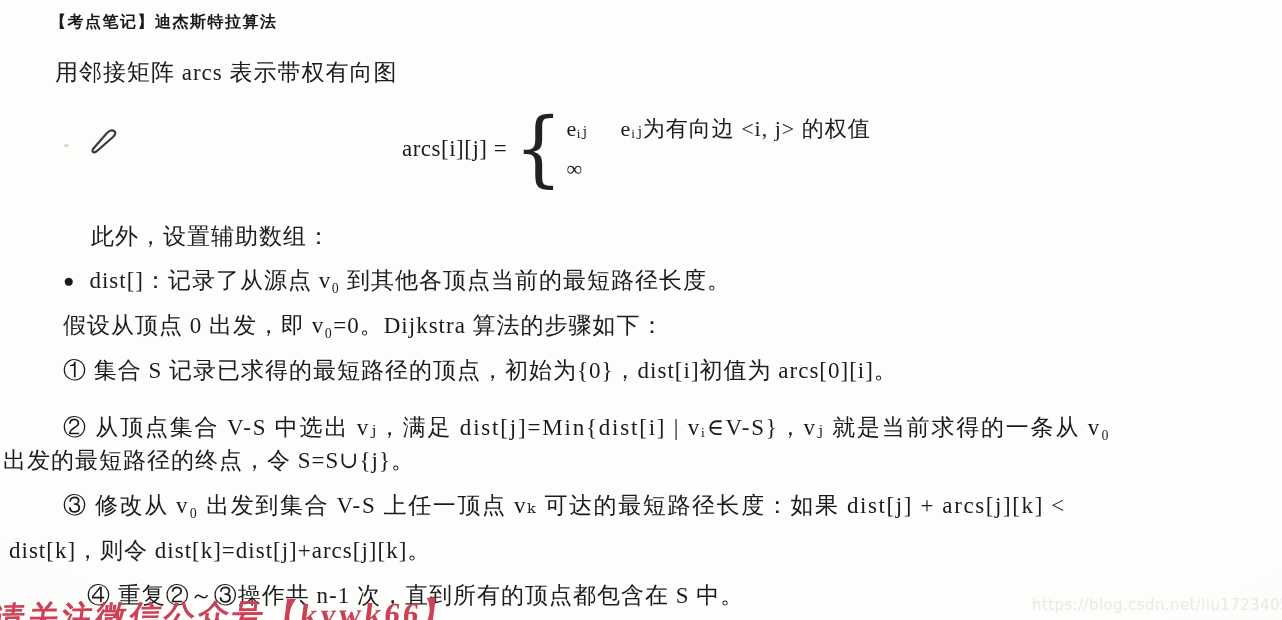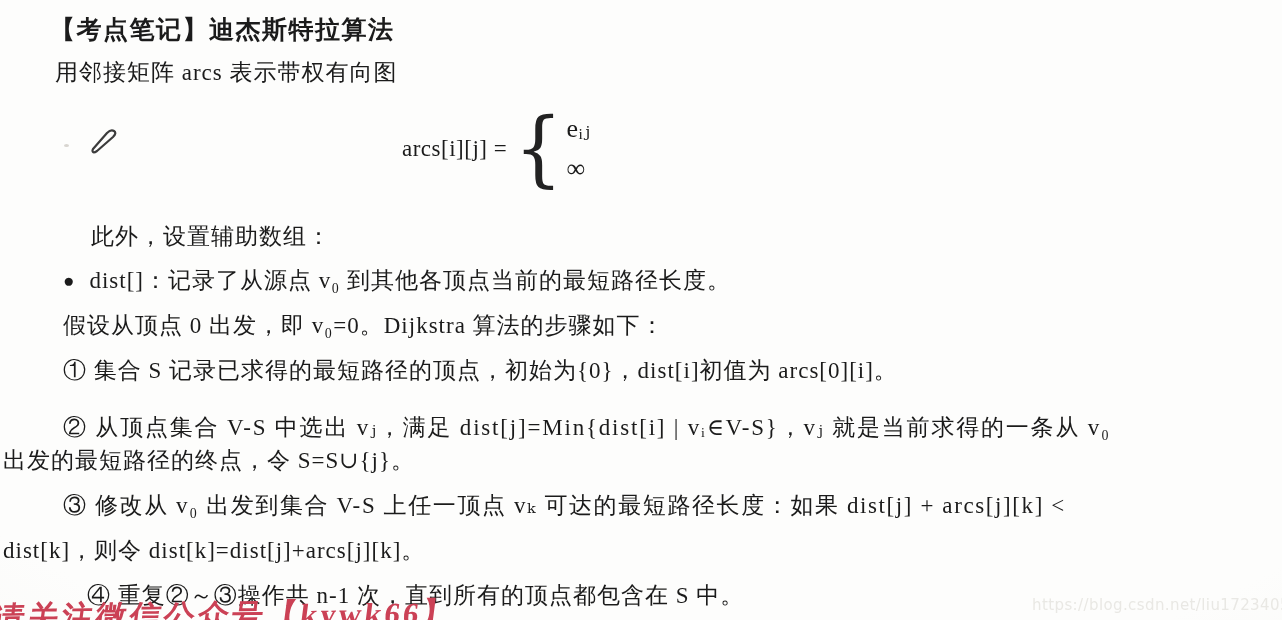--- a/index.html
+++ b/index.html
@@ -4,45 +4,45 @@
 <style>
   html,body{margin:0;padding:0;}
   body{
     width:1282px;height:620px;overflow:hidden;position:relative;
     background:radial-gradient(120% 130% at 52% 42%, #fdfdfc 55%, #f2f1ed 100%);
     font-family:"Liberation Serif","DejaVu Serif",serif;
     color:#1b1b1b;
   }
   .ln{position:absolute;white-space:nowrap;font-size:23px;line-height:32px;letter-spacing:1px;}
   
-  #t-title{top:13px;left:50px;font-size:25px;line-height:34px;font-weight:700;
+  #t-title{top:5px;left:50px;font-size:16px;line-height:34px;font-weight:700;
            font-family:Liberation Serif, serif;letter-spacing:1.5px;}
   #t-intro{top:57px;left:55px;}
   
   #pencil{position:absolute;top:126px;left:88px;}
   #pencil .dot{position:absolute;left:-24px;top:18px;width:5px;height:3px;background:#d8d5d0;border-radius:50%;}
   
   .formula{position:absolute;top:110px;left:402px;display:flex;align-items:center;}
   .f-lhs{font-size:23px;letter-spacing:0.5px;}
   .f-brace{font-size:76px;line-height:76px;font-weight:300;margin:0 4px 0 7px;
            transform:scaleY(1.08);font-family:"DejaVu Serif",serif;color:#222;}
   .f-cases{display:flex;flex-direction:column;row-gap:3px;}
-  .f-row{display:flex;align-items:baseline;font-size:26px;line-height:37px;}
+  .f-row{display:flex;align-items:baseline;font-size:22px;line-height:37px;}
   .f-val{width:54px;letter-spacing:0.5px;}
   .f-desc{letter-spacing:1px;}
   
   #t-aux{top:221px;left:63px;margin-left:28px;}
   #t-bullet{top:265px;left:63px;}
   #t-bullet .marker{font-size:19px;margin-right:14px;vertical-align:1px;}
   #t-assume{top:310px;left:63px;font-family:Liberation Serif, serif;}
   #t-s0{top:355px;left:63px;}
   #t-s1{top:400px;left:63px;letter-spacing:1.8px;margin-top:12px;}
   #t-s2{top:445px;left:3px;}
   #t-s3{top:490px;left:63px;letter-spacing:1.6px;text-align:right;}
-  #t-s4{top:535px;left:3px;text-align:right;}
+  #t-s4{top:535px;left:9px;text-align:right;}
   #t-s5{top:580px;left:63px;margin-left:24px;}
   
   #t-wechat{top:598px;left:-6px;font-size:31px;line-height:36px;font-weight:700;
             letter-spacing:3px;transform:skewX(-8deg) rotate(-0.6deg);}
   #t-wm{top:595px;left:1032px;font-size:15px;line-height:20px;letter-spacing:0.4px;
         font-family:"DejaVu Sans","Liberation Sans",sans-serif;}
 </style>
 </head>
 <body>
 
@@ -55,20 +55,21 @@
     <path d="M5 23 L19 7 q4 -4 7 -2 q3 2 -1 6 L9 25 q-3 2 -4 1 q-1 -1 0 -3 Z" fill="none" stroke="#3c3c3c" stroke-width="2.2" stroke-linejoin="round"></path>
   </svg>
 </div>
 
 <div class="formula">
   <span class="f-lhs">arcs[i][j] =</span>
   <span class="f-brace">{</span>
   <div class="f-cases">
     <div class="f-row">
       <span class="f-val">eᵢⱼ</span>
+      <span class="f-desc">eᵢⱼ为有向边 &lt;i, j&gt; 的权值</span>
     </div>
     <div class="f-row">
       <span class="f-val">∞</span>
     </div>
   </div>
 </div>
 
 <div class="ln" id="t-aux">此外，设置辅助数组：</div>
 
 <div class="ln" id="t-bullet">

